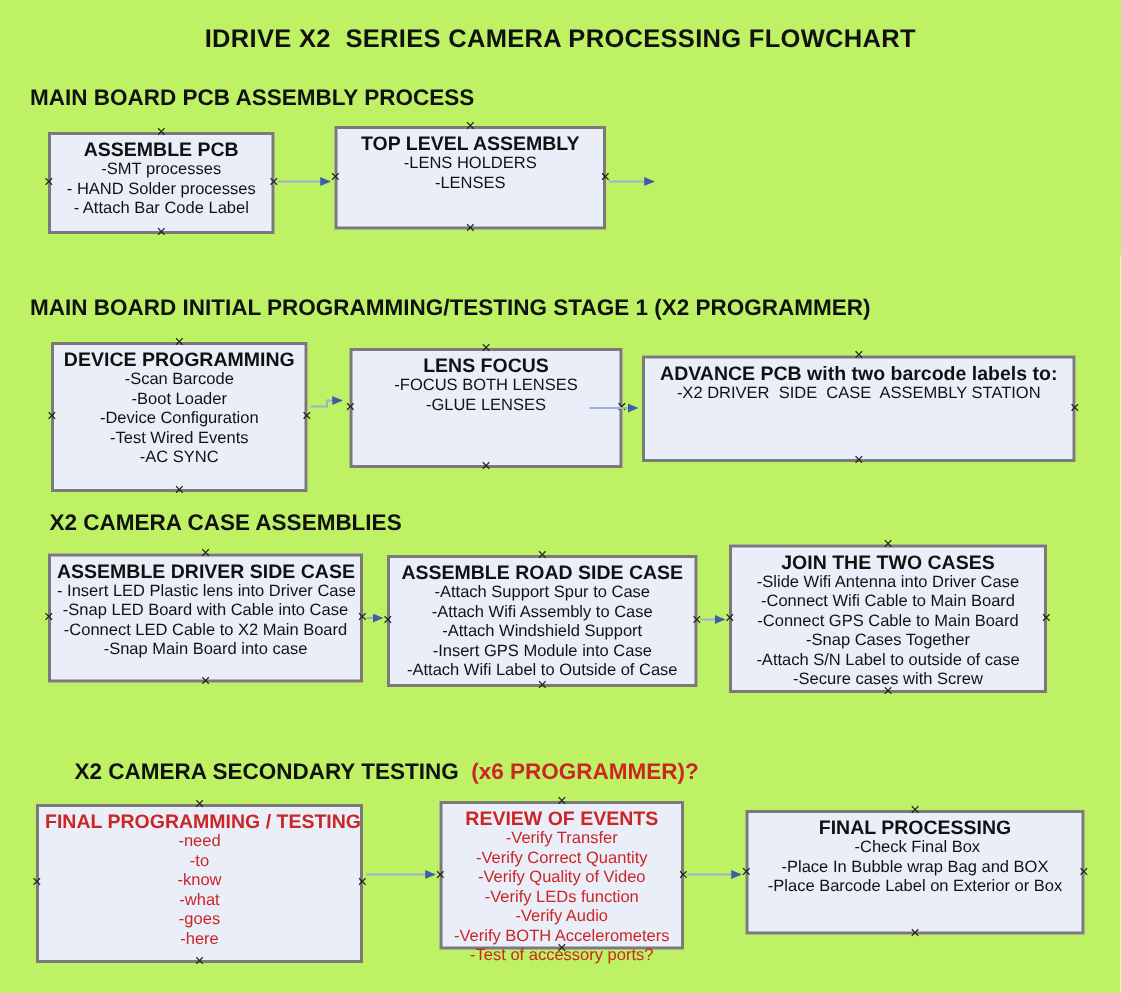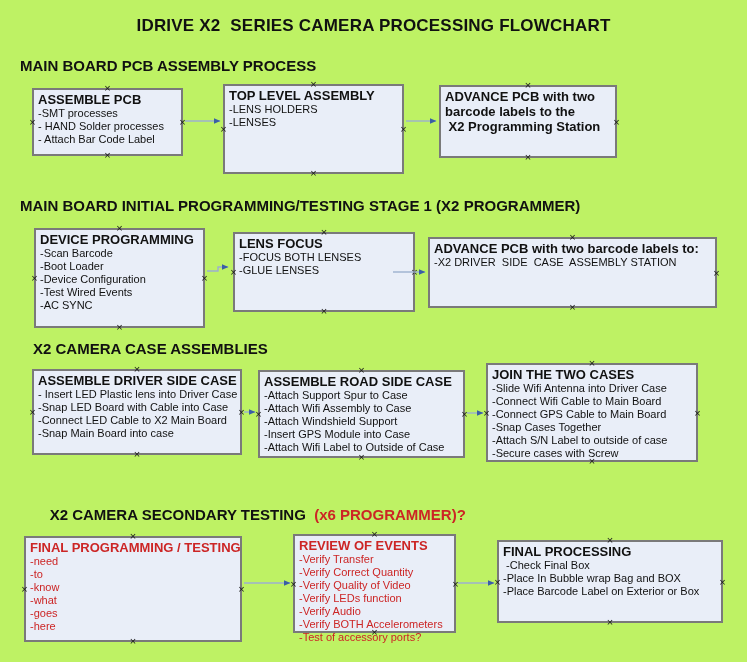--- a/index.html
+++ b/index.html
@@ -11,21 +11,21 @@
     position:absolute;top:16px;left:0;width:747px;text-align:center;
     font-size:17px;font-weight:bold;white-space:pre;letter-spacing:.2px;
   }
   .section-header{
     position:absolute;font-size:15px;font-weight:bold;white-space:pre;text-align:center;
   }
   .flow-box{
     position:absolute;box-sizing:border-box;
     background:var(--box-fill,#e9eef8);
     border:2px solid var(--box-border,#7a7a7a);
-    padding:2px 4px;overflow:visible;z-index:1;
+    padding:2px 4px;overflow:visible;z-index:1;text-align:center;
   }
   .box-title{font-size:13px;font-weight:bold;line-height:15px;white-space:pre;}
   .box-line{font-size:11px;line-height:13px;white-space:pre;}
   .red{color:var(--red,#cc2525);}
   
   .cp{
     position:absolute;width:9px;height:9px;z-index:4;color:#1a1a1a;
     font-size:11px;line-height:9px;text-align:center;font-weight:normal;
   }
   .cp::before{content:"\00d7";}
@@ -50,38 +50,30 @@
     <span class="cp cp-top"></span>
     <span class="cp cp-bottom"></span>
     <span class="cp cp-left"></span>
     <span class="cp cp-right"></span>
     <div class="box-title">ASSEMBLE PCB</div>
     <div class="box-line">-SMT processes</div>
     <div class="box-line">- HAND Solder processes</div>
     <div class="box-line">- Attach Bar Code Label</div>
   </div>
 
-  <div class="flow-box" style="left:223px;top:84px;width:181px;height:90px">
+  <div class="flow-box" style="left:223px;top:84px;width:181px;height:69px">
     <span class="cp cp-top"></span>
     <span class="cp cp-bottom"></span>
     <span class="cp cp-left"></span>
     <span class="cp cp-right"></span>
     <div class="box-title">TOP LEVEL ASSEMBLY</div>
     <div class="box-line">-LENS HOLDERS</div>
     <div class="box-line">-LENSES</div>
   </div>
 
-  <div class="flow-box" style="left:439px;top:85px;width:178px;height:73px">
-    <span class="cp cp-top"></span>
-    <span class="cp cp-bottom"></span>
-    <span class="cp cp-right"></span>
-    <div class="box-title">ADVANCE PCB with two
-barcode labels to the
- X2 Programming Station</div>
-  </div>
 
   <div class="section-header" style="left:20px;top:197px">MAIN BOARD INITIAL PROGRAMMING/TESTING STAGE 1 (X2 PROGRAMMER)</div>
 
   <div class="flow-box" style="left:34px;top:228px;width:171px;height:100px">
     <span class="cp cp-top"></span>
     <span class="cp cp-bottom"></span>
     <span class="cp cp-left"></span>
     <span class="cp cp-right"></span>
     <div class="box-title">DEVICE PROGRAMMING</div>
     <div class="box-line">-Scan Barcode</div>

